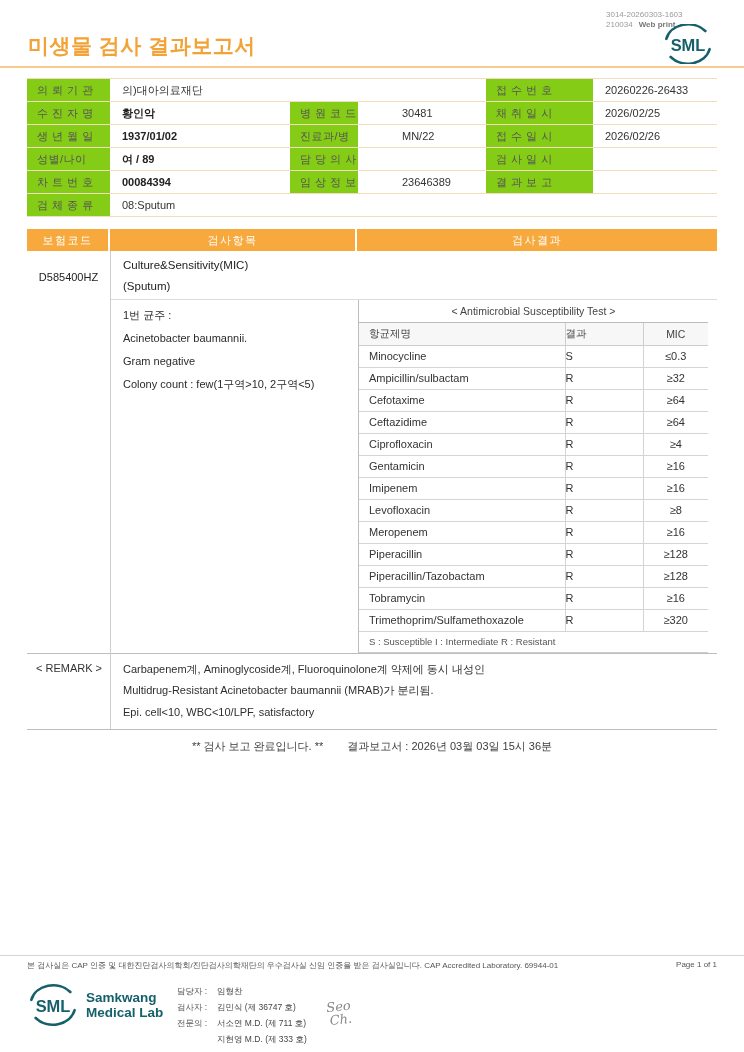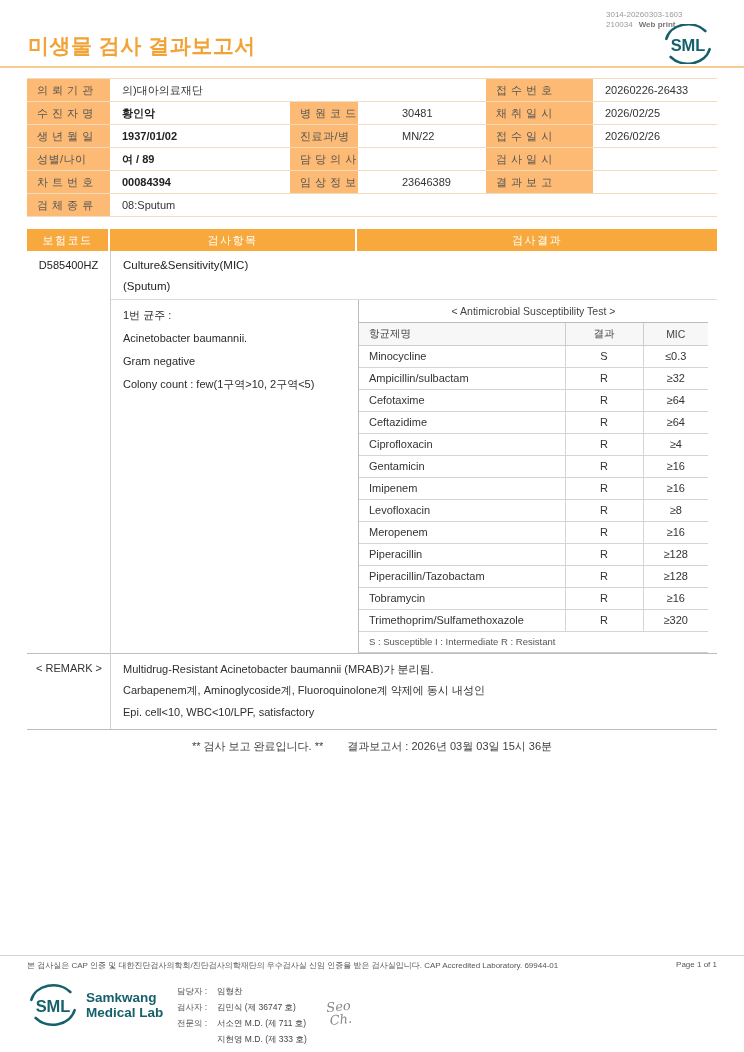--- a/index.html
+++ b/index.html
@@ -10,48 +10,48 @@
   
   .doc-title { position:absolute; left:28px; top:32px; font-size:21px; font-weight:700; color:#F2A338; letter-spacing:0.5px; }
   .title-underline { position:absolute; left:0; top:66px; width:100%; height:2px; background:#F8CB92; }
   .meta-codes { position:absolute; left:606px; top:10px; font-size:8px; color:#9a9a9a; line-height:10px; }
   .meta-codes .wp { color:#777; font-weight:700; margin-left:6px; }
   .logo-top { position:absolute; left:662px; top:24px; }
 
   
   .pt-table { position:absolute; left:27px; top:78px; width:690px; border-top:1px solid #F1DDBD; font-size:11px; }
   .pt-row { display:flex; height:23px; line-height:22px; border-bottom:1px solid #F1DDBD; }
-  .pt-label { background:#fdba74; color:#555; padding-left:10px; letter-spacing:0.5px; }
+  .pt-label { background:#84cc16; color:#555; padding-left:10px; letter-spacing:0.5px; }
   .pt-value { color:#333; padding-left:12px; }
   .pt-value.bold { font-weight:700; color:#222; }
   .w83{width:83px;} .w180{width:180px;} .w68{width:68px;} .w128{width:128px;padding-left:44px;}
   .w107{width:107px;} .w124{width:124px;} .w376{width:376px;} .w607{width:607px;}
 
   
   .result { position:absolute; left:27px; top:229px; width:690px; }
   .r-head { display:flex; height:22px; background:#F7A93E; color:#fff; font-size:11px; letter-spacing:1.5px; line-height:22px; text-align:center; }
   .r-head .h1 { width:83px; border-right:2px solid #fff; }
   .r-head .h2 { width:247px; border-right:2px solid #fff; }
   .r-head .h3 { flex:1; }
   .r-body { position:relative; border-bottom:1px solid #BDBDBD; }
   .code-border { position:absolute; left:83px; top:0; bottom:0; width:1px; background:#CFCFCF; }
-  .ins-code { position:absolute; left:0; top:0; width:83px; text-align:center; padding-top:8px; font-size:11px; color:#222; }
+  .ins-code { position:absolute; left:0; top:0; width:83px; text-align:center; padding-top:20px; font-size:11px; color:#222; }
   .test-name { margin-left:84px; padding:4px 12px 2px; border-bottom:1px solid #DCDCDC; font-size:11.5px; color:#222; line-height:21px; }
   .content-row { margin-left:84px; display:flex; }
   .org-block { width:247px; padding:9px 12px; font-size:11px; color:#2b2b2b; }
   .org-block p { margin:0 0 10px; line-height:13px; }
   .ast { width:350px; border-left:1px solid #BDBDBD; }
   .ast-title { height:23px; line-height:23px; text-align:center; font-size:10.5px; color:#444; border-bottom:1px solid #BDBDBD; }
   .ast table { width:100%; border-collapse:collapse; font-size:11px; color:#333; }
   .ast th { background:#F7F7F7; font-weight:400; height:22px; border:1px solid #CDCDCD; border-top:none; font-size:10.5px; color:#444; }
   .ast td { height:22px; border:1px solid #D4D4D4; }
   .ast th:first-child, .ast td:first-child { border-left:none; }
   .ast th:last-child, .ast td:last-child { border-right:none; }
   .a-name { text-align:left; padding-left:10px; width:206px; }
-  .a-res { text-align:center; width:78px; }
+  .a-res { text-align:left; width:78px; }
   .a-mic { text-align:center; }
   .ast-legend { height:21px; line-height:20px; font-size:9.5px; color:#555; padding-left:10px; border-bottom:1px solid #CDCDCD; }
   .remark-row { display:flex; border-top:1px solid #BDBDBD; padding:5px 0 6px; }
   .remark-label { width:84px; text-align:center; padding-top:3px; font-size:11px; color:#333; }
   .remark-text { padding-left:12px; font-size:11px; color:#2f2f2f; }
   .remark-text p { margin:0; line-height:21.5px; }
   .completion { margin-top:9px; text-align:center; font-size:11px; color:#3d3d3d; }
   .completion .gap { display:inline-block; width:24px; }
 
   
@@ -245,22 +245,22 @@
                 </tr>
               </tbody>
           </table>
           <div class="ast-legend">S : Susceptible   I : Intermediate   R : Resistant</div>
         </div>
       </div>
       <div class="remark-row">
         <div class="remark-label">&lt; REMARK &gt;</div>
         <div class="remark-text">
 
-        <p>Multidrug-Resistant Acinetobacter baumannii (MRAB)가 분리됨.</p>
-            <p>Carbapenem계, Aminoglycoside계, Fluoroquinolone계 약제에 동시 내성인</p>
+        <p>Carbapenem계, Aminoglycoside계, Fluoroquinolone계 약제에 동시 내성인</p>
+            <p>Multidrug-Resistant Acinetobacter baumannii (MRAB)가 분리됨.</p>
             <p>Epi. cell&lt;10, WBC&lt;10/LPF, satisfactory</p>
           </div>
       </div>
     </div>
     <div class="completion">
       <span>** 검사 보고 완료입니다. **</span><span class="gap"></span><span>결과보고서 : 2026년 03월 03일 15시 36분</span>
     </div>
   </div>
 
   <div class="footer-rule"></div>

